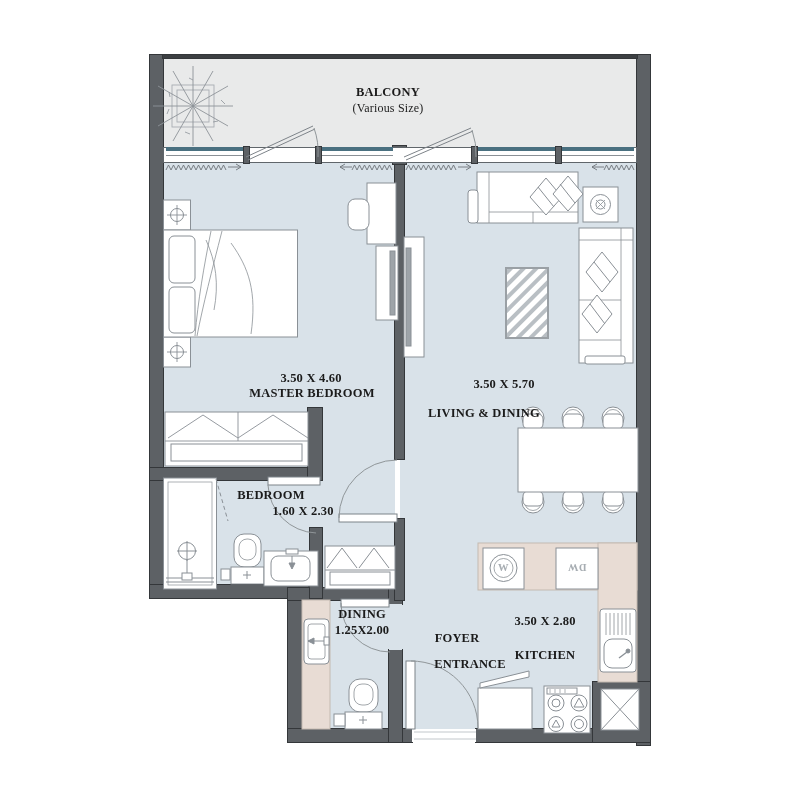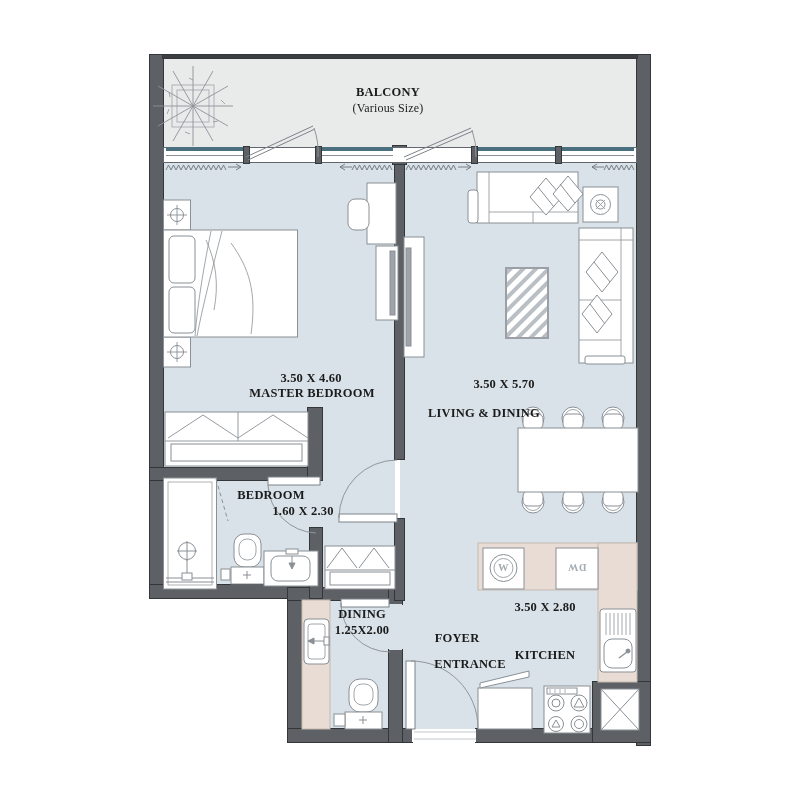--- a/index.html
+++ b/index.html
@@ -259,16 +259,16 @@
   <div class="lbl" style="left:311px;top:371px;">3.50 X 4.60</div>
   <div class="lbl" style="left:484px;top:358px;margin-top:48px;">LIVING &amp; DINING</div>
   <div class="lbl" style="left:504px;top:377px;">3.50 X 5.70</div>
   <div class="lbl" style="left:271px;top:488px;">BEDROOM</div>
   <div class="lbl" style="left:270px;top:504px;margin-left:33px;">1.60 X 2.30</div>
   <div class="lbl" style="left:362px;top:607px;">DINING</div>
   <div class="lbl" style="left:362px;top:623px;">1.25X2.00</div>
   <div class="lbl" style="left:470px;top:614px;margin-top:43px;">ENTRANCE</div>
   <div class="lbl" style="left:457px;top:631px;">FOYER</div>
   <div class="lbl" style="left:545px;top:648px;">KITCHEN</div>
-  <div class="lbl" style="left:545px;top:600px;">3.50 X 2.80</div>
+  <div class="lbl" style="left:545px;top:614px;">3.50 X 2.80</div>
   <div class="appl" style="left:503.5px;top:562px;">W</div>
   <div class="appl" style="left:577px;top:562px;transform:translateX(-50%) rotate(180deg);">DW</div>
 </div>
 
 </body></html>

